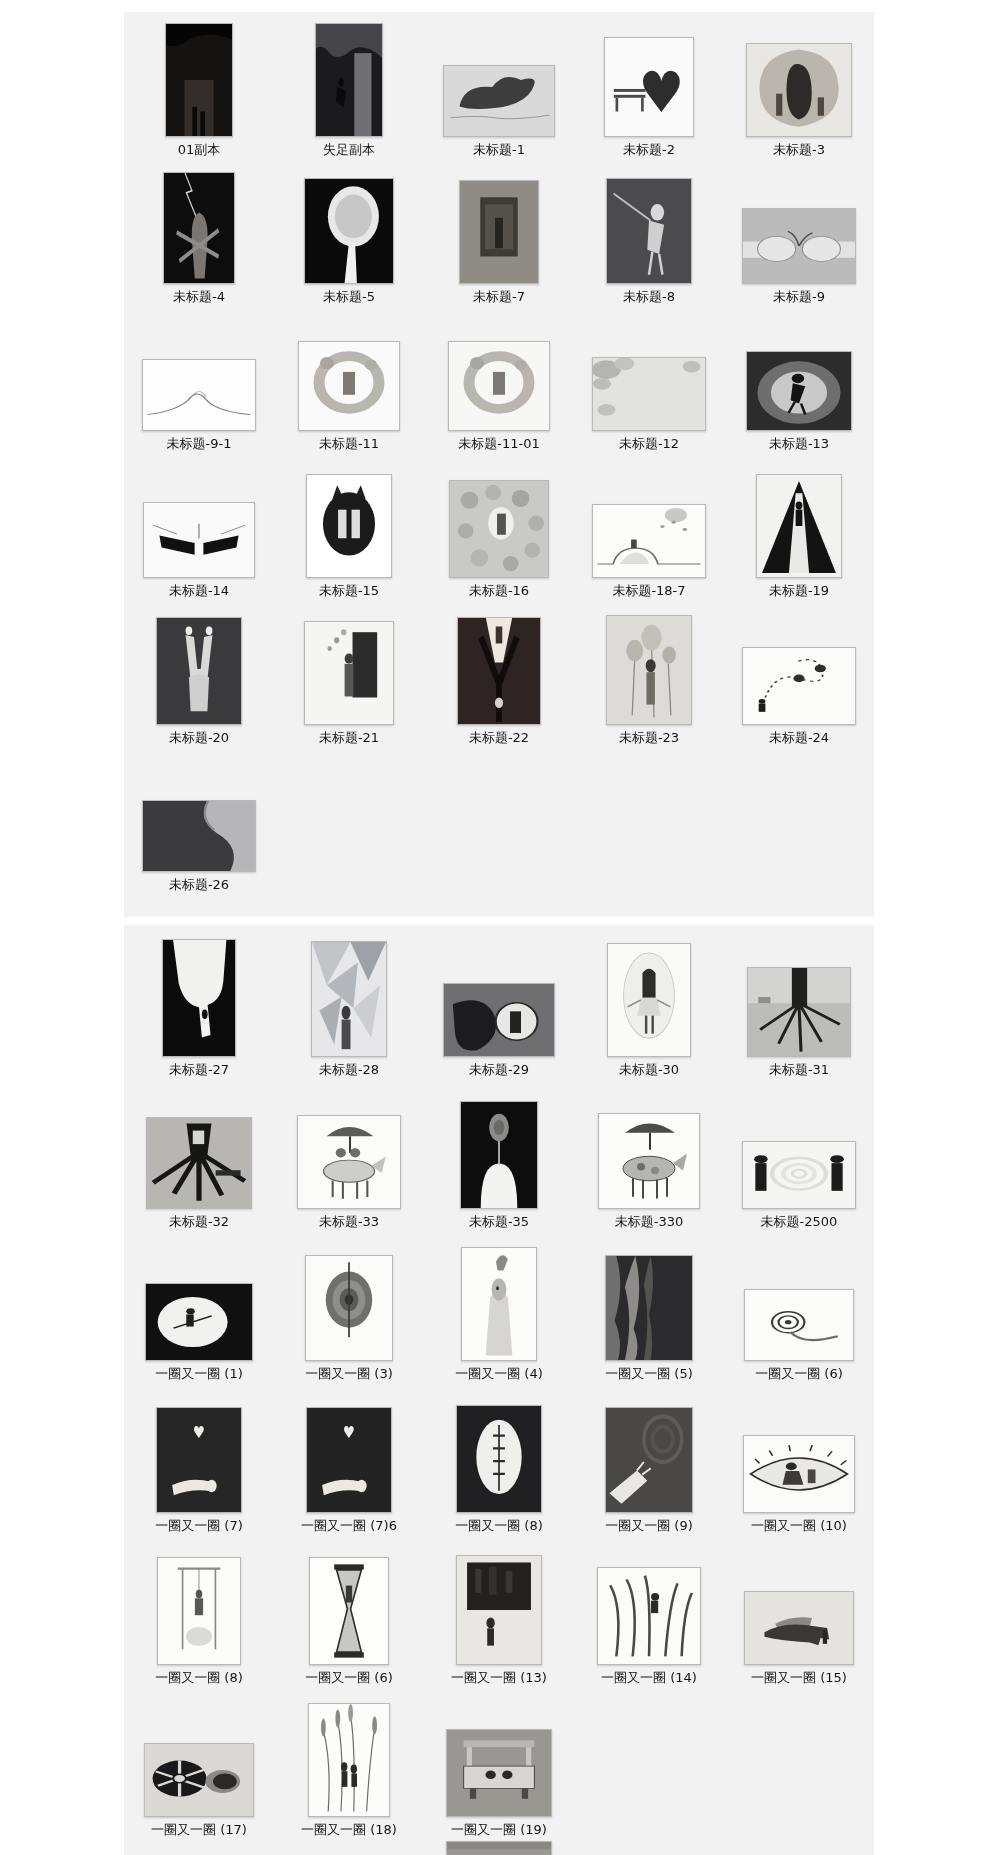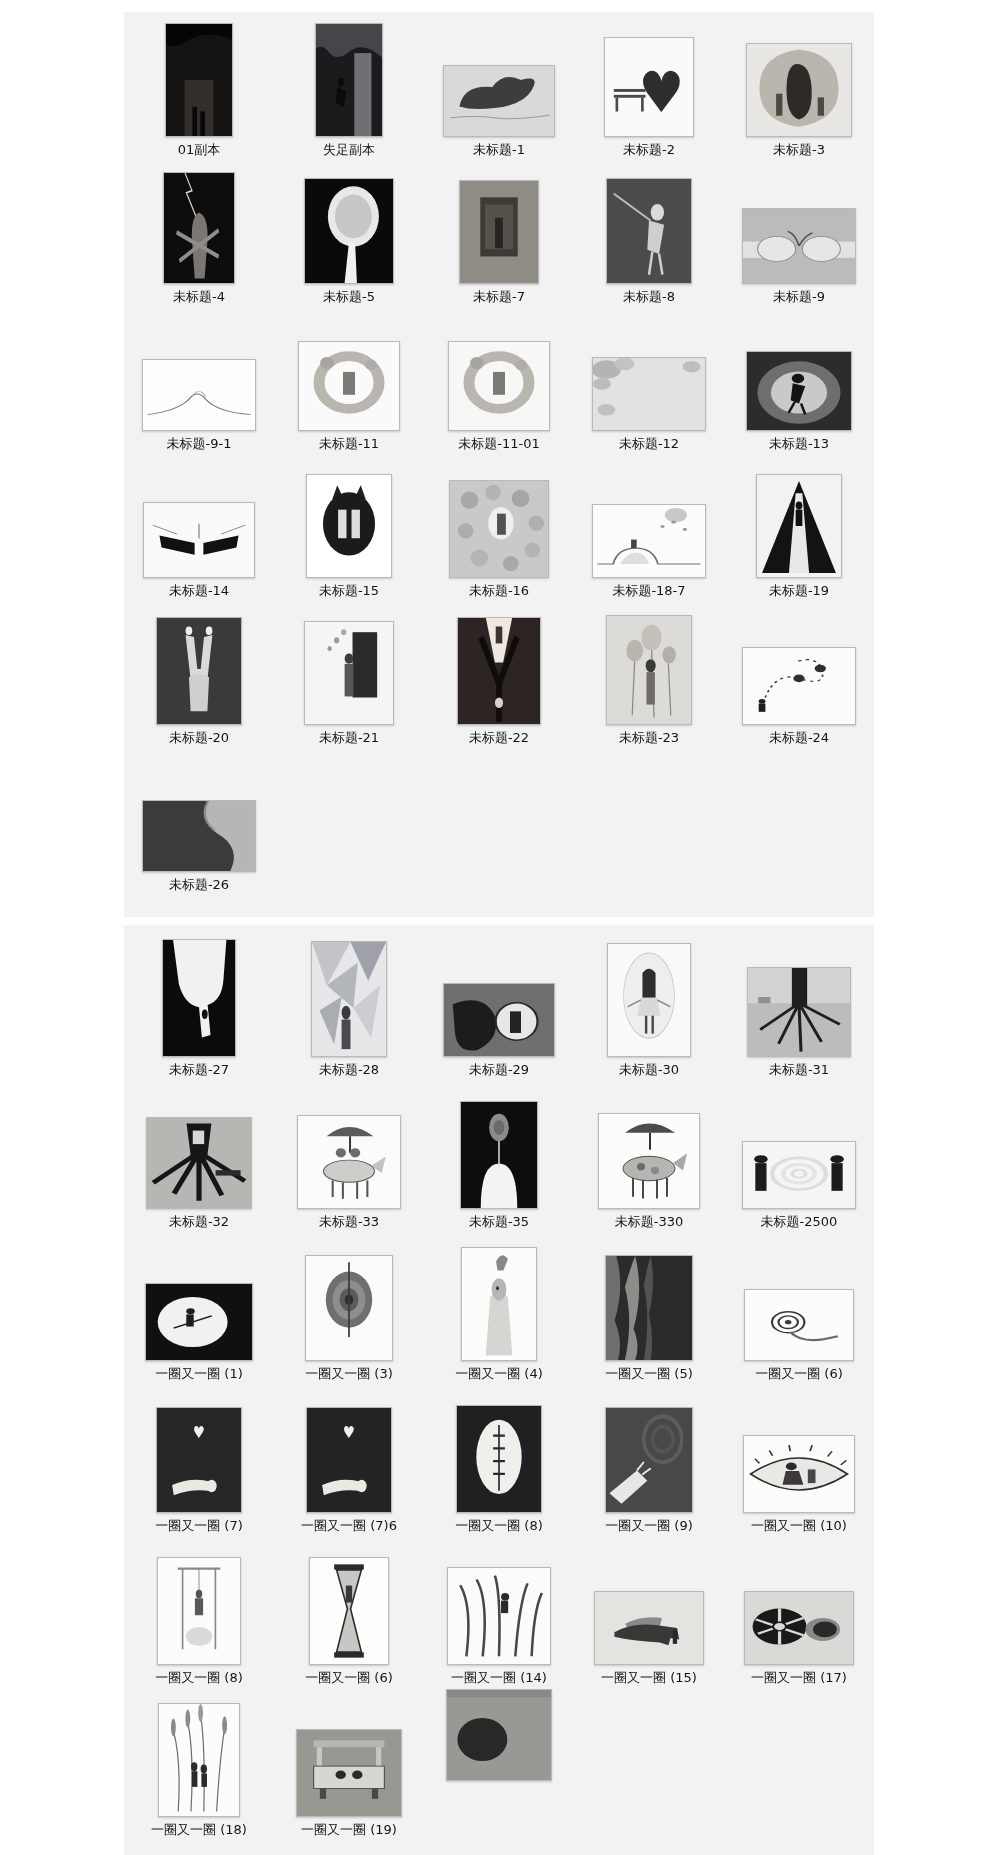--- a/index.html
+++ b/index.html
@@ -577,20 +577,33 @@
         <svg viewBox="0 0 100 100" preserveAspectRatio="none">
           <rect x="31" y="6" width="38" height="5" fill="#2b2b29"></rect>
           <rect x="31" y="89" width="38" height="5" fill="#2b2b29"></rect>
           <path d="M34 11 L66 11 L52 48 L66 89 L34 89 L48 48 Z" fill="#c9c7c3" stroke="#2b2b29" stroke-width="2"></path>
           <rect x="46" y="26" width="8" height="16" fill="#3a3836"></rect>
         </svg>
       </div>
       <div class="label">一圈又一圈 (6)</div>
     </div>
     <div class="cell">
+      <div class="thumb" style="width: 84px; height: 108px; background: rgb(233, 231, 227);">
+        <svg viewBox="0 0 100 100" preserveAspectRatio="none">
+          <rect x="12" y="6" width="76" height="44" fill="#232120"></rect>
+          <rect x="22" y="12" width="7" height="22" fill="#3a3835"></rect>
+          <rect x="38" y="10" width="9" height="26" fill="#343230"></rect>
+          <rect x="58" y="14" width="8" height="20" fill="#3a3835"></rect>
+          <circle cx="40" cy="62" r="5" fill="#2a2a28"></circle>
+          <rect x="36" y="67" width="8" height="16" fill="#2a2a28"></rect>
+        </svg>
+      </div>
+      <div class="label">一圈又一圈 (13)</div>
+    </div>
+    <div class="cell">
       <div class="thumb" style="width: 102px; height: 96px; background: rgb(251, 251, 249);">
         <svg viewBox="0 0 100 100" preserveAspectRatio="none">
           <path d="M18 92 Q24 40 12 18 M34 92 Q40 34 28 12 M50 92 Q52 28 46 8 M66 92 Q70 36 78 16 M82 92 Q84 44 92 26" fill="none" stroke="#4a4846" stroke-width="2.5"></path>
           <circle cx="56" cy="30" r="4" fill="#2a2a28"></circle>
           <rect x="52" y="34" width="7" height="13" fill="#2a2a28"></rect>
         </svg>
       </div>
       <div class="label">一圈又一圈 (14)</div>
     </div>
     <div class="cell">

